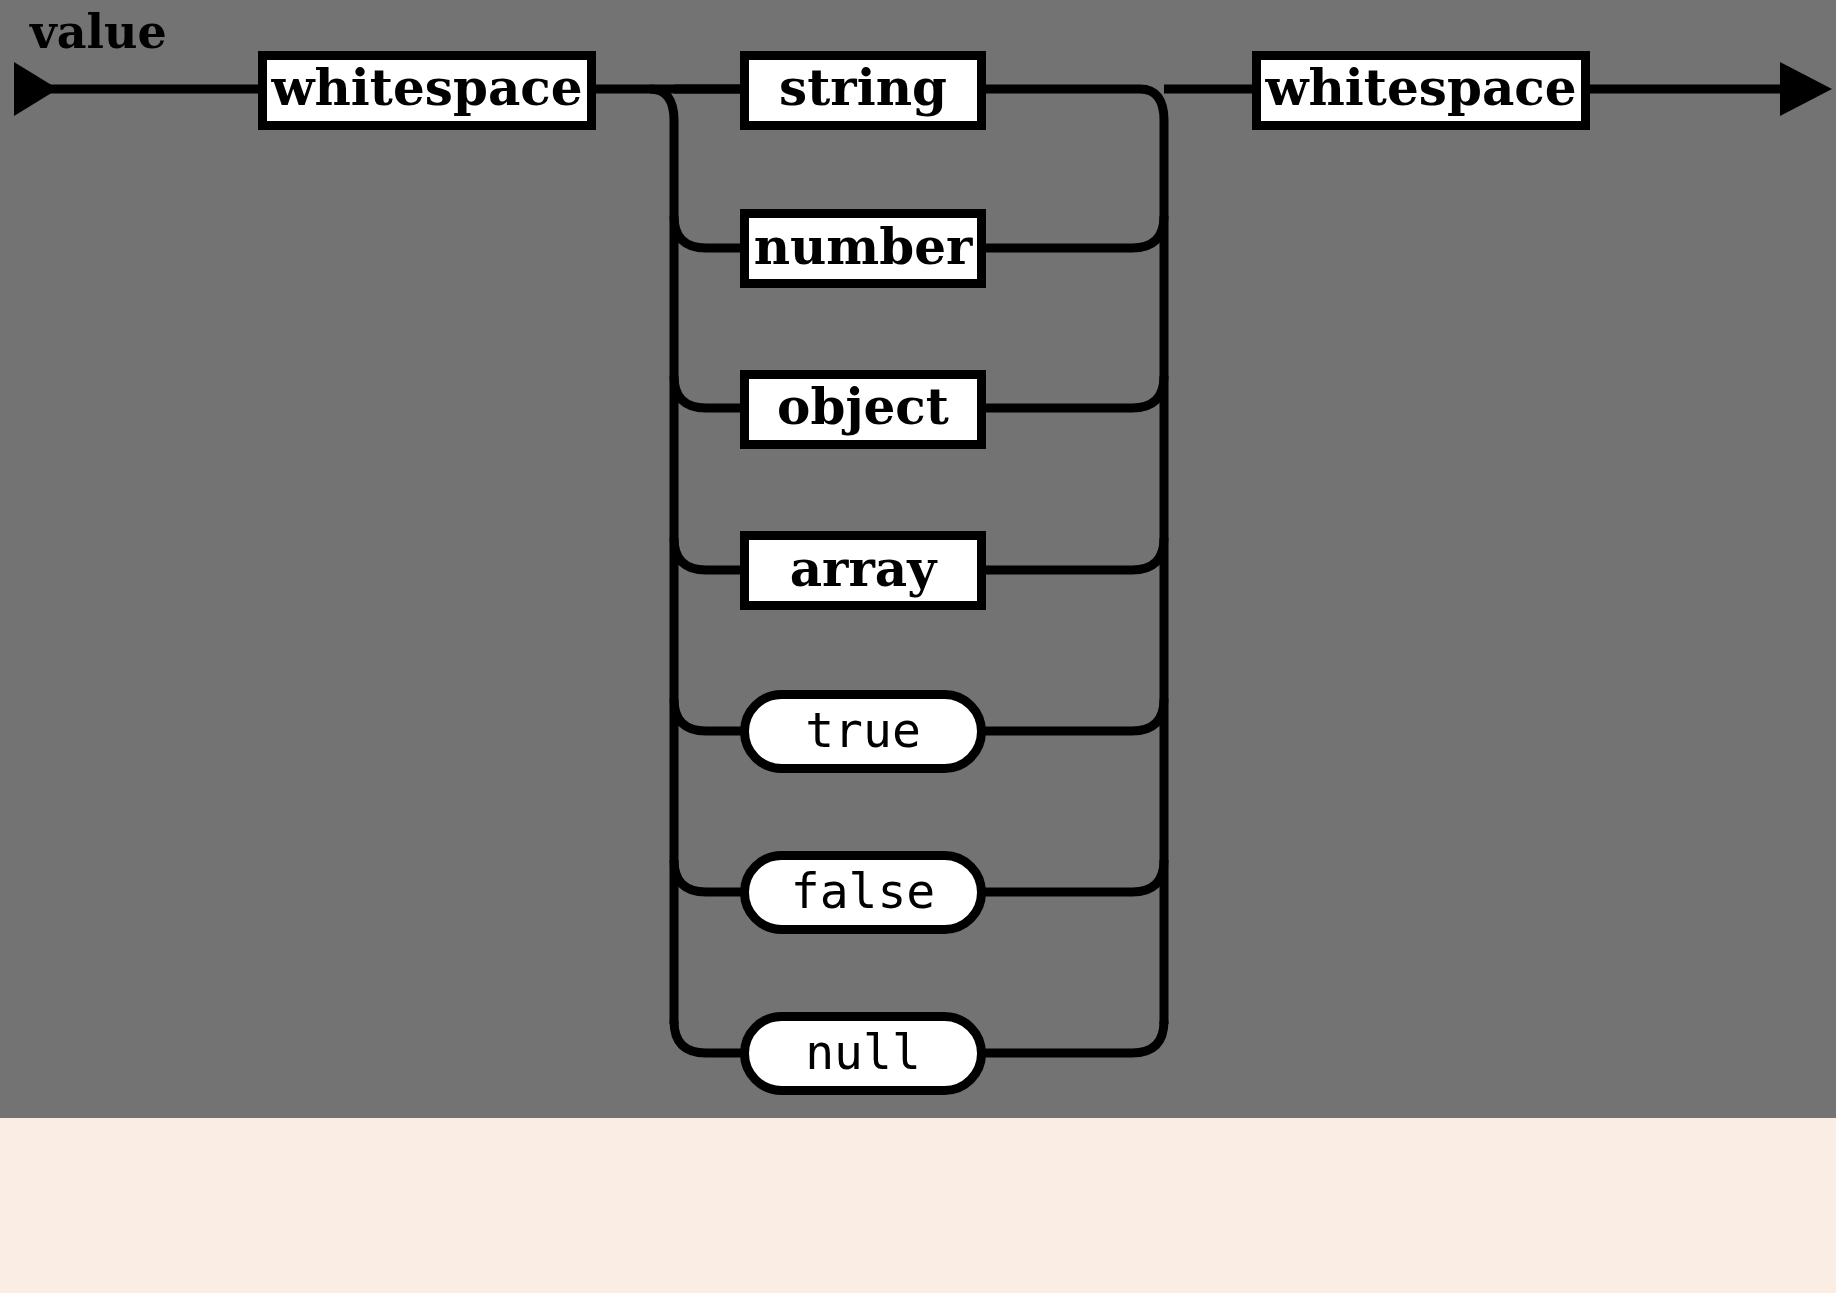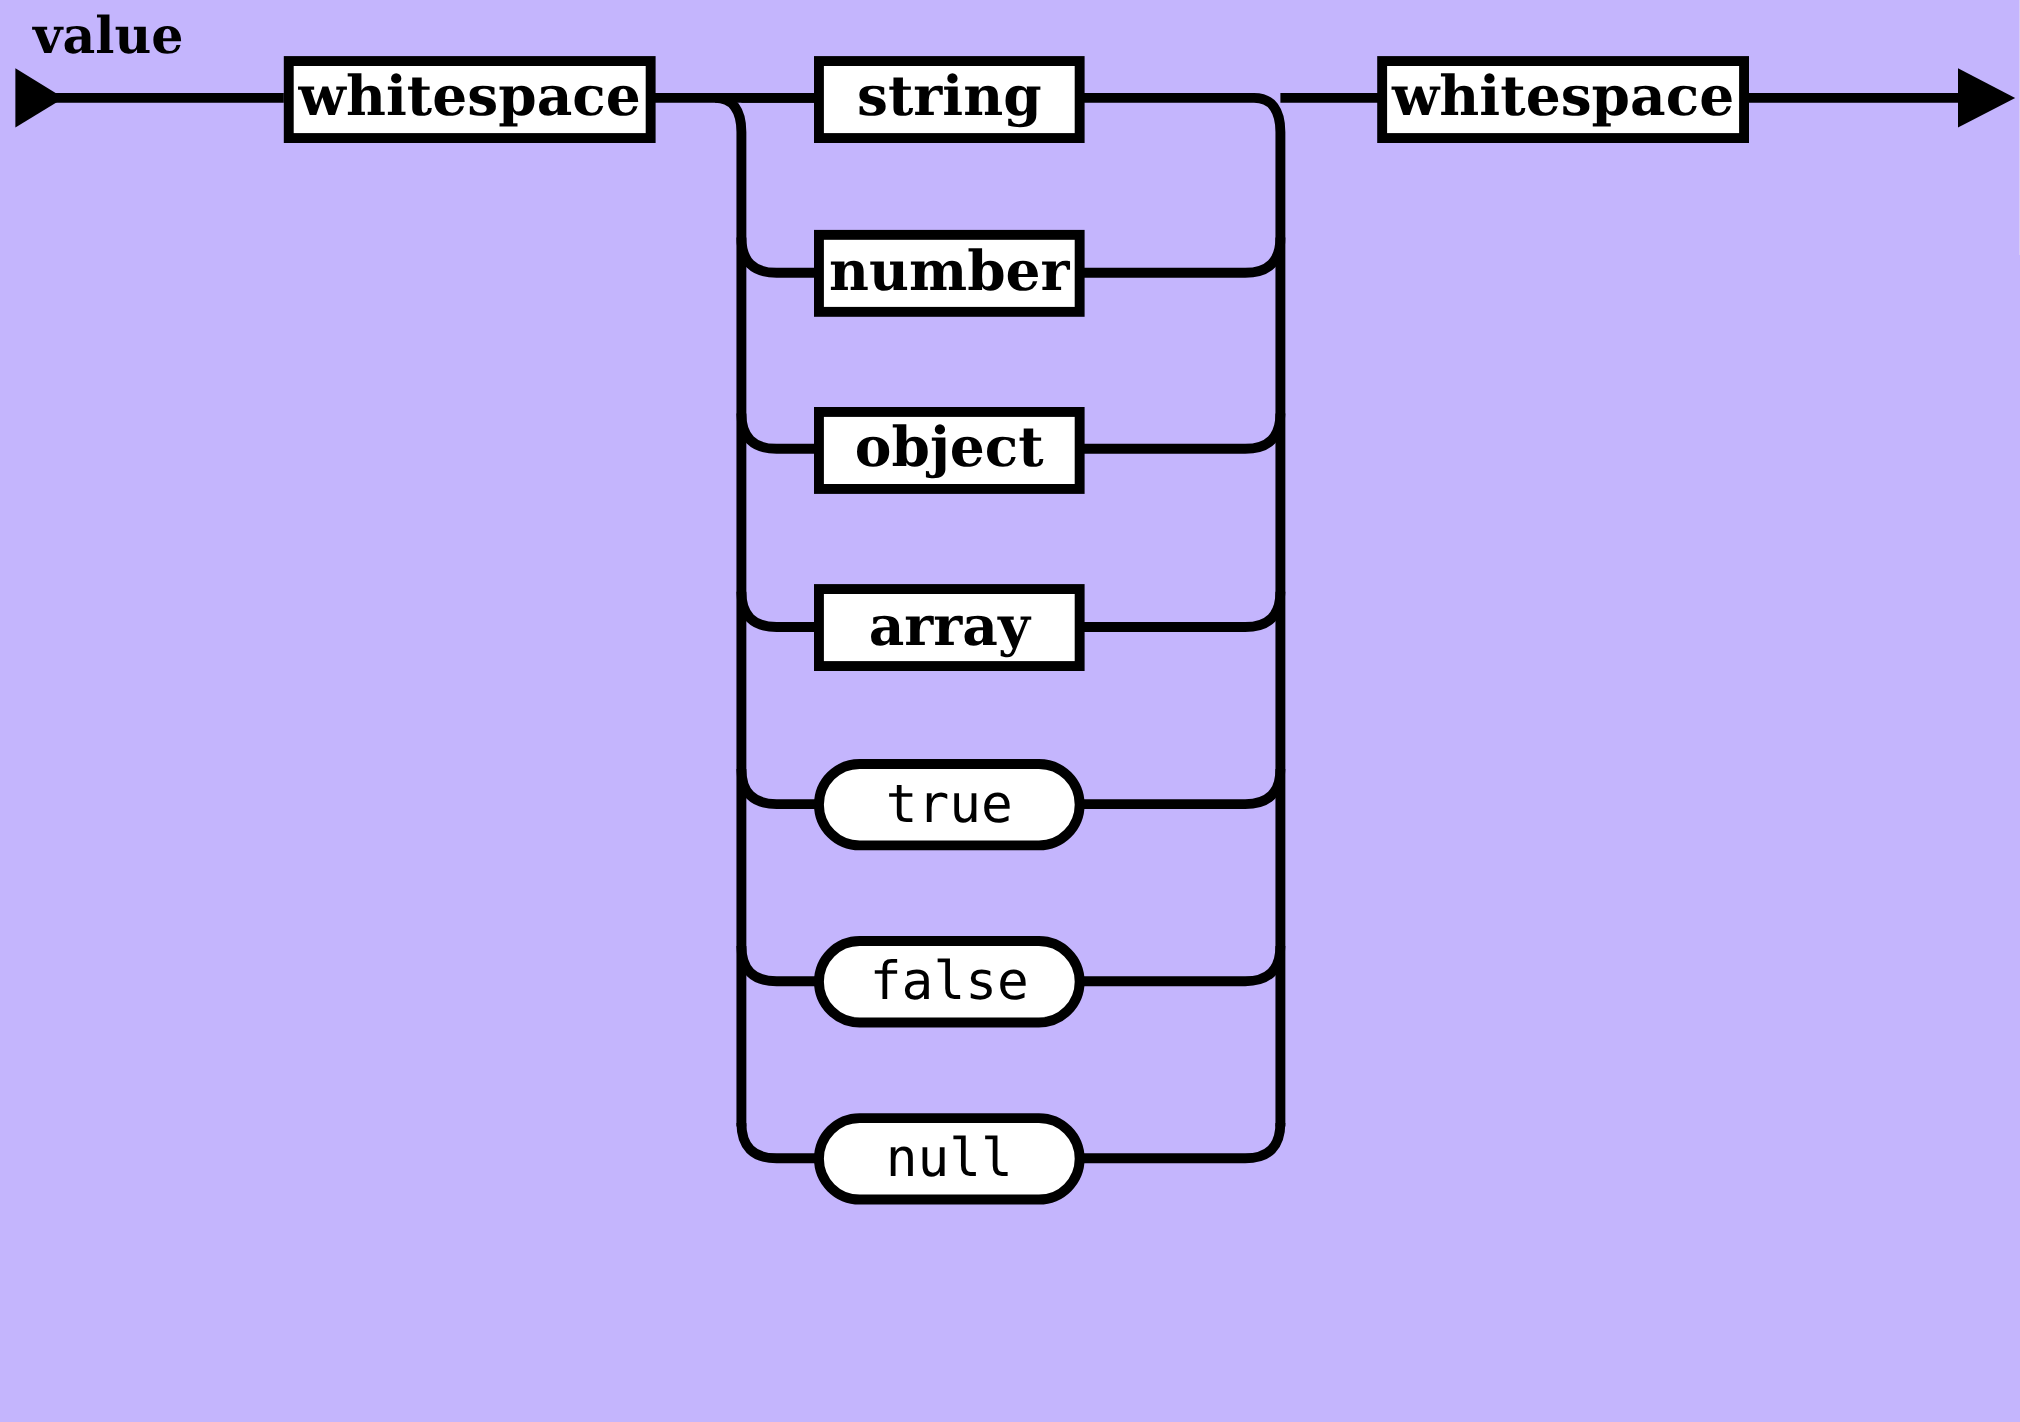--- a/index.html
+++ b/index.html
@@ -9,22 +9,22 @@
   body {
     width: 1836px;
     height: 1293px;
     background: #faeee4;
     font-family: "Liberation Serif", serif;
     overflow: hidden;
   }
   #diagram-root {
     position: relative;
     width: 1836px;
-    height: 1293px;
-    background: #c4b5fd;
+    height: 1118px;
+    background: #737373;
   }
   svg.railroad {
     position: absolute;
     left: 0;
     top: 0;
     width: 1836px;
     height: 1293px;
     display: block;
   }
   .rail {

